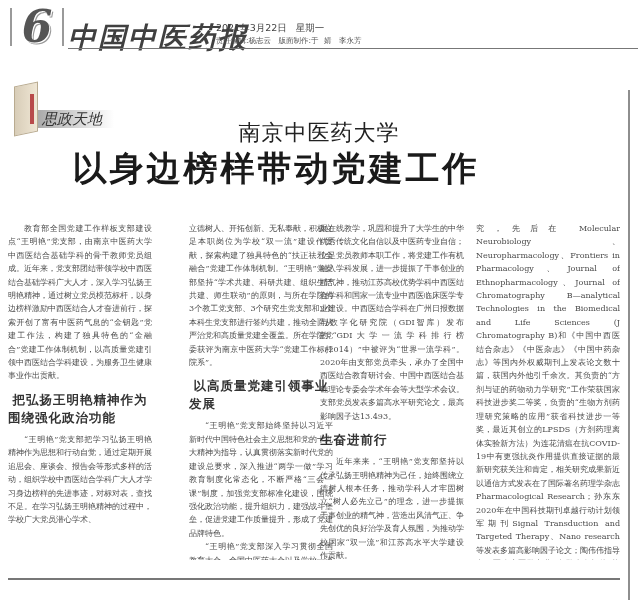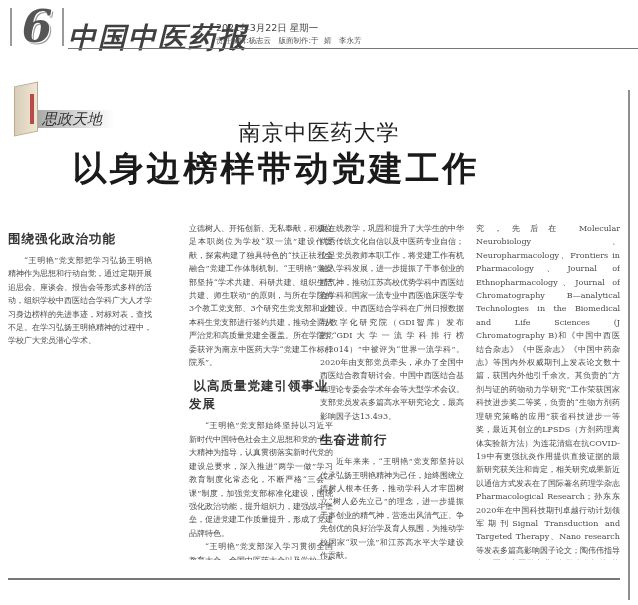--- a/index.html
+++ b/index.html
@@ -83,41 +83,43 @@
 </head>
 <body>
 
 <div class="masthead">
   <div class="page-num-box">
     <div class="page-num">6</div>
   </div>
   <div class="paper-name">中国中医药报</div>
   <div class="issue-date">
     <span>2021年3月22日</span>
-    <span style="margin-left:0">星期一</span>
+    <span style="margin-left:6px">星期一</span>
   </div>
   <div class="editors">责任编辑:杨志云　版面制作:于 婧　李永芳</div>
   <div class="masthead-rule"></div>
 </div>
 
 <div class="column-badge">
   <div class="badge-band"></div>
   <div class="book"></div>
   <div class="book-ribbon"></div>
   <div class="badge-text">思政天地</div>
 </div>
 
 <div class="right-rule"></div>
 
 <div class="kicker">南京中医药大学</div>
 <div class="headline">以身边榜样带动党建工作</div>
 
 <div class="columns">
   <div class="col c1">
+    <p>教育部全国党建工作样板支部建设点“王明艳”党支部，由南京中医药大学中西医结合基础学科的骨干教师党员组成。近年来，党支部团结带领学校中西医结合基础学科广大人才，深入学习弘扬王明艳精神，通过树立党员模范标杆，以身边榜样激励中西医结合人才奋进前行，探索开创了富有中医药气息的“金钥匙”党建工作法，构建了独具特色的“金融合”党建工作体制机制，以高质量党建引领中西医结合学科建设，为服务卫生健康事业作出贡献。</p>
     <h3>
+      <span class="l1">把弘扬王明艳精神作为</span>
       <span>围绕强化政治功能</span>
     </h3>
     <p>“王明艳”党支部把学习弘扬王明艳精神作为思想和行动自觉，通过定期开展追思会、座谈会、报告会等形式多样的活动，组织学校中西医结合学科广大人才学习身边榜样的先进事迹，对标对表，查找不足。在学习弘扬王明艳精神的过程中，学校广大党员潜心学术、</p>
   </div>
 
   <div class="col c2">
     <p class="noindent">立德树人、开拓创新、无私奉献，积极立足本职岗位为学校“双一流”建设作贡献，探索构建了独具特色的“扶正祛邪全融合”党建工作体制机制。“王明艳”党支部坚持“学术共建、科研共建、组织生活共建、师生联动”的原则，与所在学院的3个教工党支部、3个研究生党支部和2个本科生党支部进行签约共建，推动全面从严治党和高质量党建全覆盖。所在学院党委获评为南京中医药大学“党建工作标杆院系”。</p>
     <h3>
       <span class="l1">以高质量党建引领事业</span>
       <span>发展</span>

